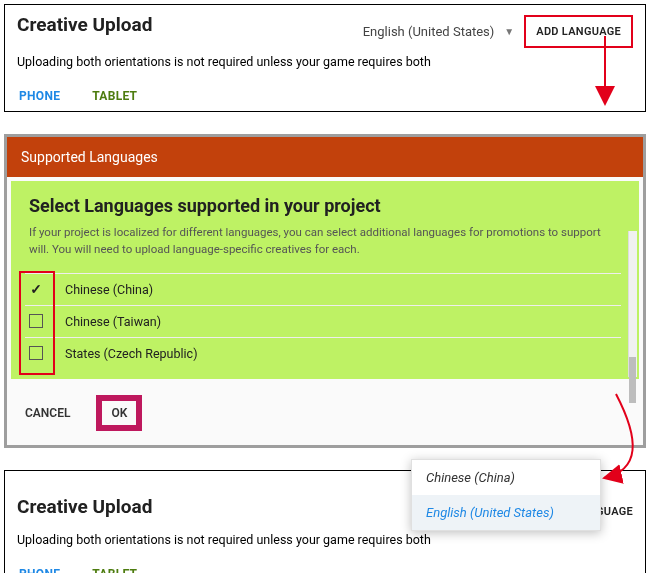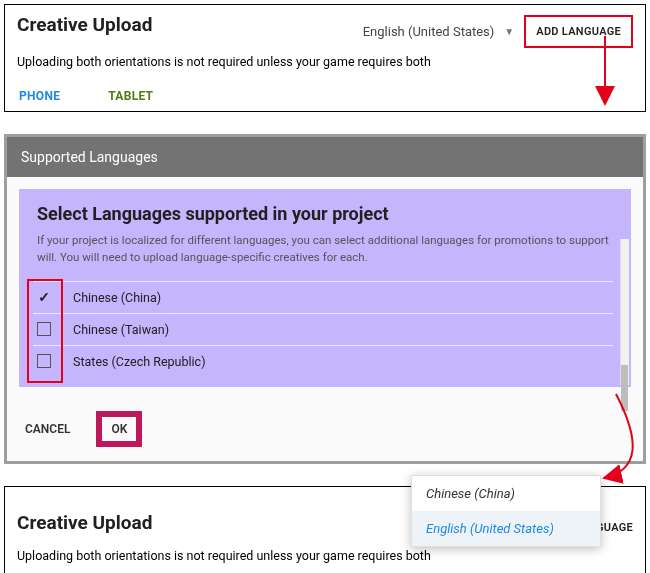--- a/index.html
+++ b/index.html
@@ -54,45 +54,45 @@
     border: 2px solid #e2001a;
     background: #fff;
   }
   .subtitle {
     font-size: 12.5px;
     color: #000000;
     margin-top: 6px;
   }
   .tabs {
     display: flex;
-    gap: 44px;
+    gap: 28px;
     margin-top: 14px;
     font-size: 12px;
     font-weight: 700;
     letter-spacing: 0.3px;
   }
   .tab { color: #4d7c0f; padding: 6px 2px 8px; }
   .tab.active { color: #1e88e5; }
 
   
   .dialog-wrap {
     margin: 22px 4px 0 4px;
     border: 3px solid #9e9e9e;
     background: #fafafa;
     position: relative;
   }
   .dialog-titlebar {
-    background: #737373;
+    background: #c2410c;
     color: #fff;
     font-size: 14px;
     padding: 12px 14px;
   }
   .dialog-body {
-    background: #c4b5fd;
-    margin: 12px;
+    background: #bef264;
+    margin: 4px;
     padding: 14px 18px 10px 18px;
     position: relative;
   }
   .dialog-heading {
     font-size: 18px;
     font-weight: 700;
     margin-bottom: 8px;
   }
   .dialog-desc {
     font-size: 11.5px;

